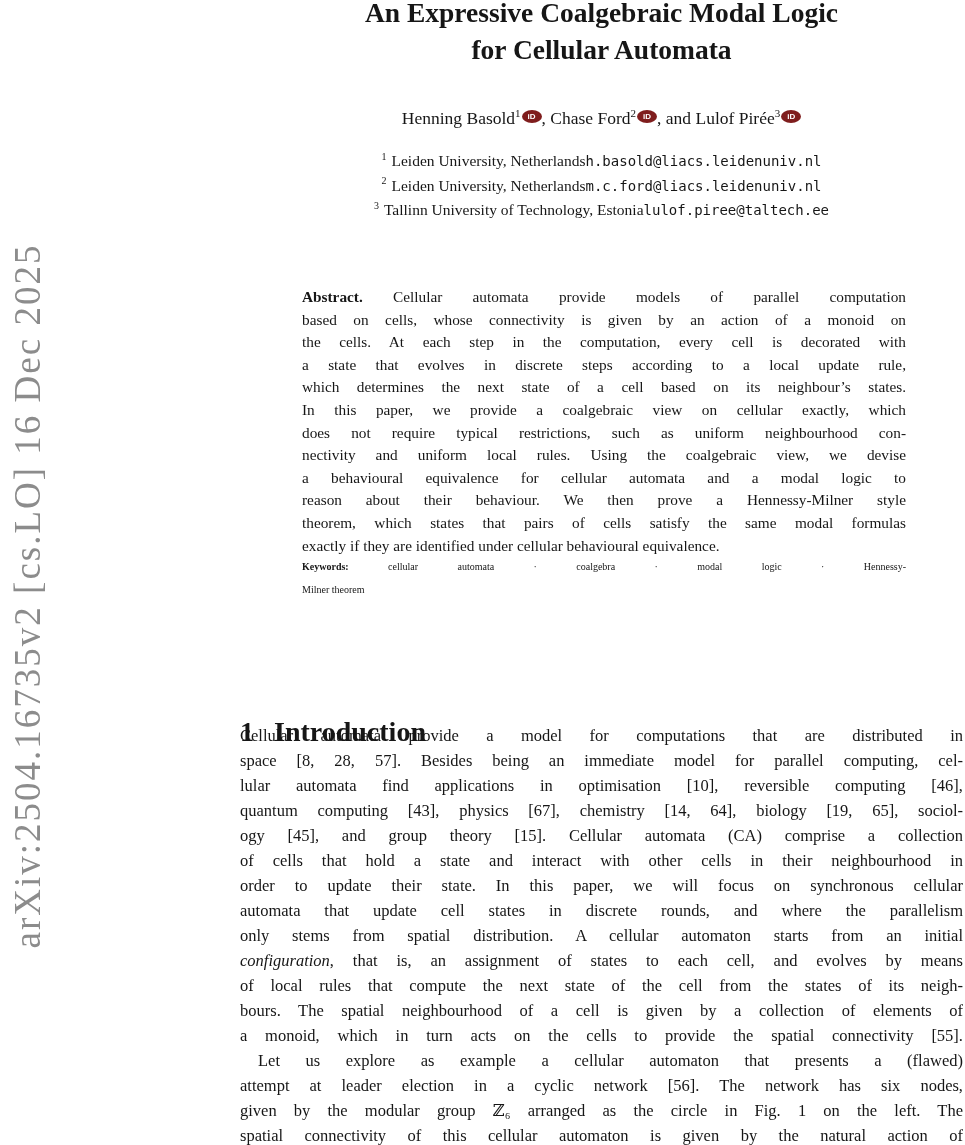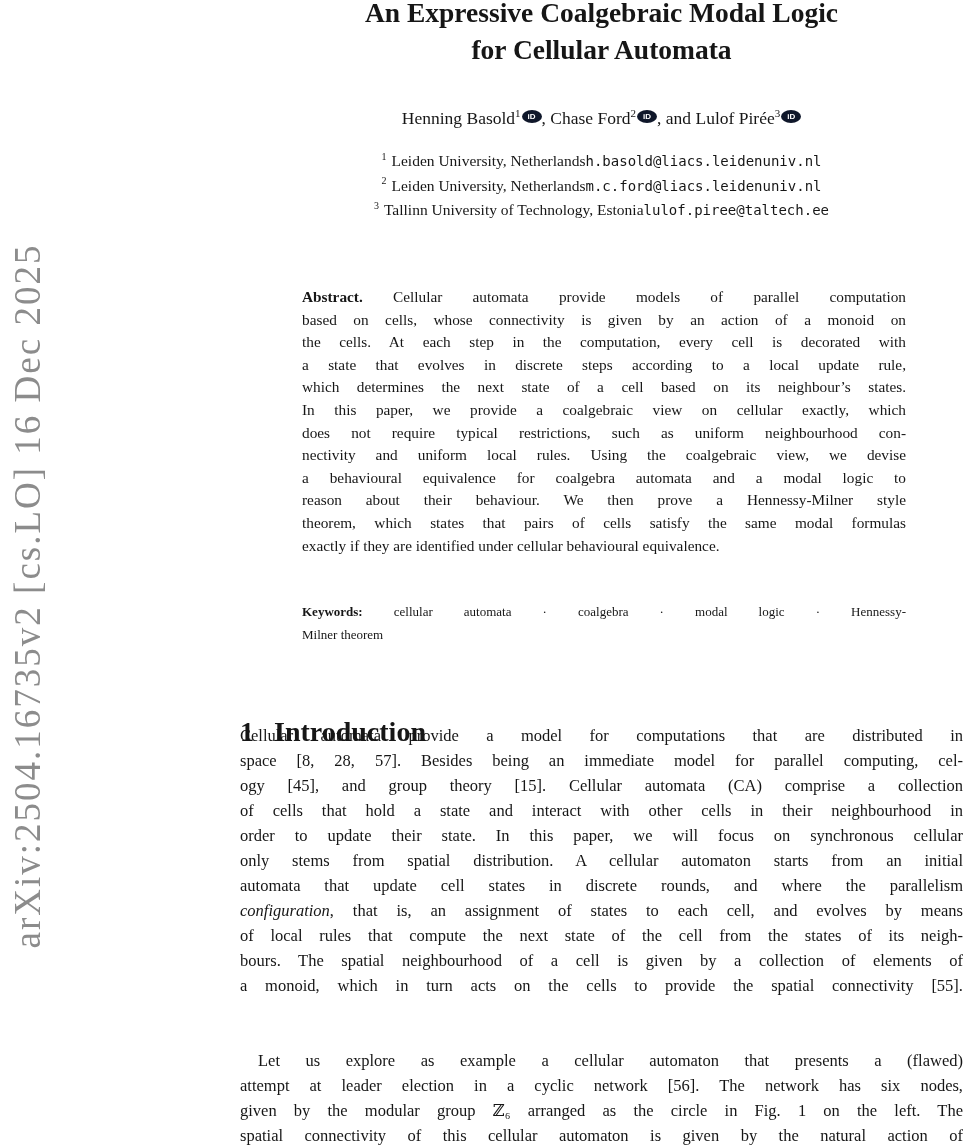--- a/index.html
+++ b/index.html
@@ -17,38 +17,38 @@
     position:absolute;left:240px;top:-6px;width:723px;margin:0;
     text-align:center;font-size:27.5px;line-height:37px;font-weight:700;
   }
   .authors{
     position:absolute;left:240px;top:108px;width:723px;
     text-align:center;font-size:17.5px;
   }
   .authors sup{font-size:11px;vertical-align:super;line-height:0;}
   .orcid{
     display:inline-block;width:20px;height:13px;border-radius:50%;
-    background:#0f172a;color:#ffffff;text-align:center;font-size:8px;line-height:13px;
+    background:#7f1d1d;color:#ffffff;text-align:center;font-size:8px;line-height:13px;
     font-weight:700;font-family:"Liberation Sans","DejaVu Sans",sans-serif;
     vertical-align:5px;margin-left:1px;
   }
   .sep{white-space:pre-wrap;}
   .affils{
     position:absolute;left:240px;top:149px;width:723px;
     text-align:center;font-size:15.5px;line-height:23.5px;
   }
   .affils sup{font-size:10px;vertical-align:super;margin-right:5px;line-height:0;}
   .email{font-family:"DejaVu Sans Mono","Liberation Mono",monospace;font-size:14px;}
   .abstract{
     position:absolute;left:302px;top:286px;width:604px;
     font-size:15.3px;line-height:22.6px;
   }
   .keywords{
-    position:absolute;left:302px;top:601px;width:604px;
-    font-size:13px;line-height:22.6px;
+    position:absolute;left:302px;top:556px;width:604px;
+    font-size:10px;line-height:22.6px;
   }
   .tline{text-align:justify;text-align-last:justify;}
   .tline.noj{text-align-last:left;}
   .tline.ind{text-indent:18px;}
   .section-heading{
     position:absolute;left:240px;top:668px;
     font-size:28px;font-weight:700;margin-top:48px;
   }
   .section-heading .num{margin-right:20px;}
   .bodytext{
@@ -82,43 +82,45 @@
 
   <div class="abstract">
       <div class="tline"><b>Abstract.</b> Cellular automata provide models of parallel computation</div>
       <div class="tline">based on cells, whose connectivity is given by an action of a monoid on</div>
       <div class="tline">the cells. At each step in the computation, every cell is decorated with</div>
       <div class="tline">a state that evolves in discrete steps according to a local update rule,</div>
       <div class="tline">which determines the next state of a cell based on its neighbour’s states.</div>
       <div class="tline">In this paper, we provide a coalgebraic view on cellular exactly, which</div>
       <div class="tline">does not require typical restrictions, such as uniform neighbourhood con-</div>
       <div class="tline">nectivity and uniform local rules. Using the coalgebraic view, we devise</div>
-      <div class="tline">a behavioural equivalence for coalgebra automata and a modal logic to</div>
+      <div class="tline">a behavioural equivalence for cellular automata and a modal logic to</div>
       <div class="tline">reason about their behaviour. We then prove a Hennessy-Milner style</div>
       <div class="tline">theorem, which states that pairs of cells satisfy the same modal formulas</div>
       <div class="tline noj">exactly if they are identified under cellular behavioural equivalence.</div>
     </div>
 
   <div class="keywords">
       <div class="tline"><b>Keywords:</b> cellular automata · coalgebra · modal logic · Hennessy-</div>
       <div class="tline noj">Milner theorem</div>
     </div>
 
   <div class="section-heading">
     <span class="num">1</span><span>Introduction</span>
   </div>
 
   <div class="bodytext" id="para1">
       <div class="tline">Cellular automata provide a model for computations that are distributed in</div>
       <div class="tline">space [8, 28, 57]. Besides being an immediate model for parallel computing, cel-</div>
+      <div class="tline">lular automata find applications in optimisation [10], reversible computing [46],</div>
+      <div class="tline">quantum computing [43], physics [67], chemistry [14, 64], biology [19, 65], sociol-</div>
       <div class="tline">ogy [45], and group theory [15]. Cellular automata (CA) comprise a collection</div>
       <div class="tline">of cells that hold a state and interact with other cells in their neighbourhood in</div>
       <div class="tline">order to update their state. In this paper, we will focus on synchronous cellular</div>
+      <div class="tline">automata that update cell states in discrete rounds, and where the parallelism</div>
       <div class="tline">only stems from spatial distribution. A cellular automaton starts from an initial</div>
-      <div class="tline">automata that update cell states in discrete rounds, and where the parallelism</div>
       <div class="tline"><i>configuration</i>, that is, an assignment of states to each cell, and evolves by means</div>
       <div class="tline">of local rules that compute the next state of the cell from the states of its neigh-</div>
       <div class="tline">bours. The spatial neighbourhood of a cell is given by a collection of elements of</div>
       <div class="tline">a monoid, which in turn acts on the cells to provide the spatial connectivity [55].</div>
     </div>
   <div class="bodytext" id="para2">
       <div class="tline ind">Let us explore as example a cellular automaton that presents a (flawed)</div>
       <div class="tline">attempt at leader election in a cyclic network [56]. The network has six nodes,</div>
       <div class="tline">given by the modular group ℤ₆ arranged as the circle in Fig. 1 on the left. The</div>
       <div class="tline">spatial connectivity of this cellular automaton is given by the natural action of</div>

